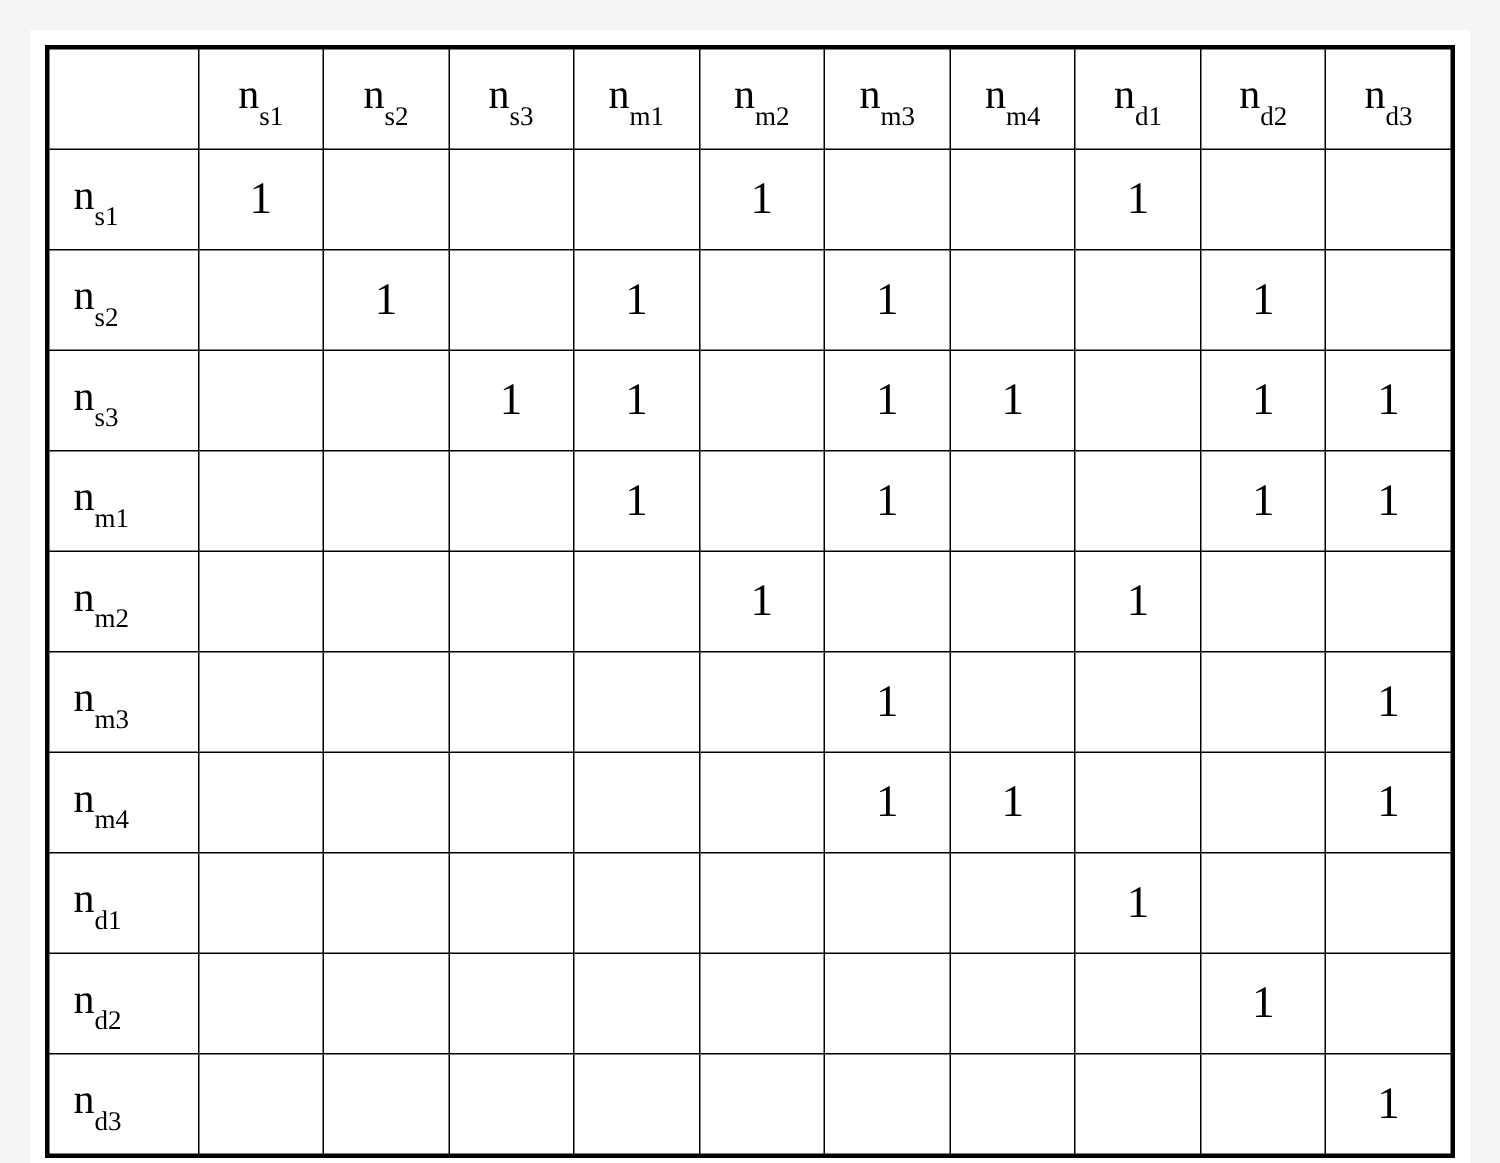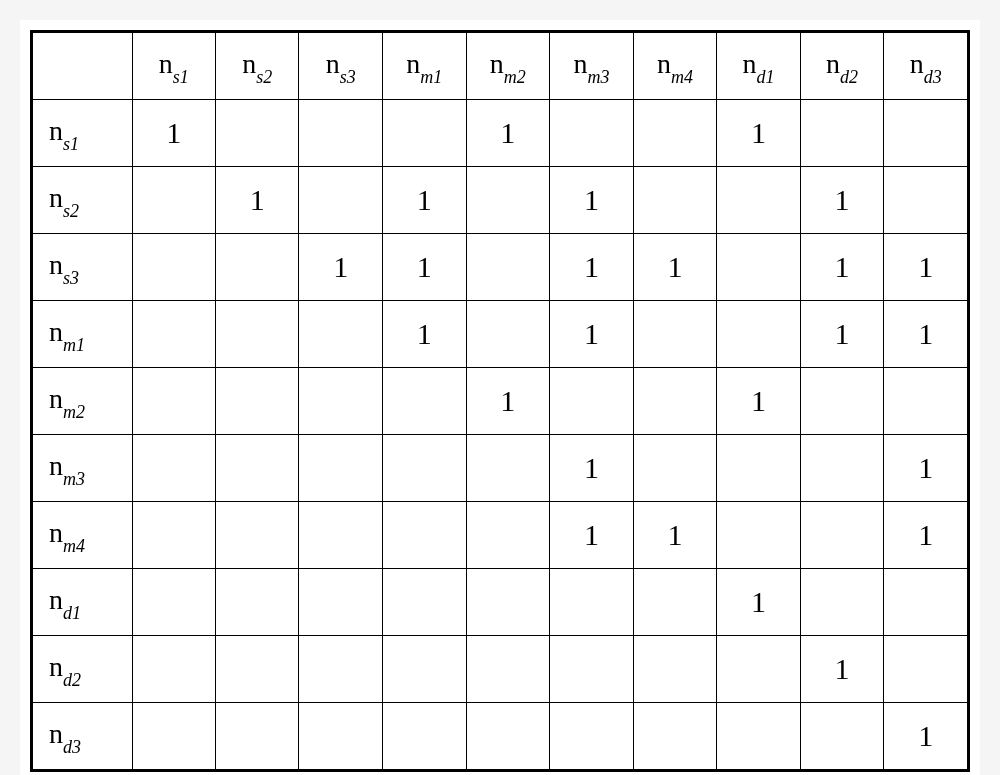--- a/index.html
+++ b/index.html
@@ -34,21 +34,20 @@
     .row-header {
       text-align: left;
       padding-left: 16px;
       font-size: 28px;
     }
     .sub {
       font-size: 18px;
       vertical-align: sub;
       position: relative;
       top: 4px;
-      font-style: italic;
     }
     .cell-value {
       font-size: 30px;
     }
   </style>
 </head>
 <body>
 
 
 

